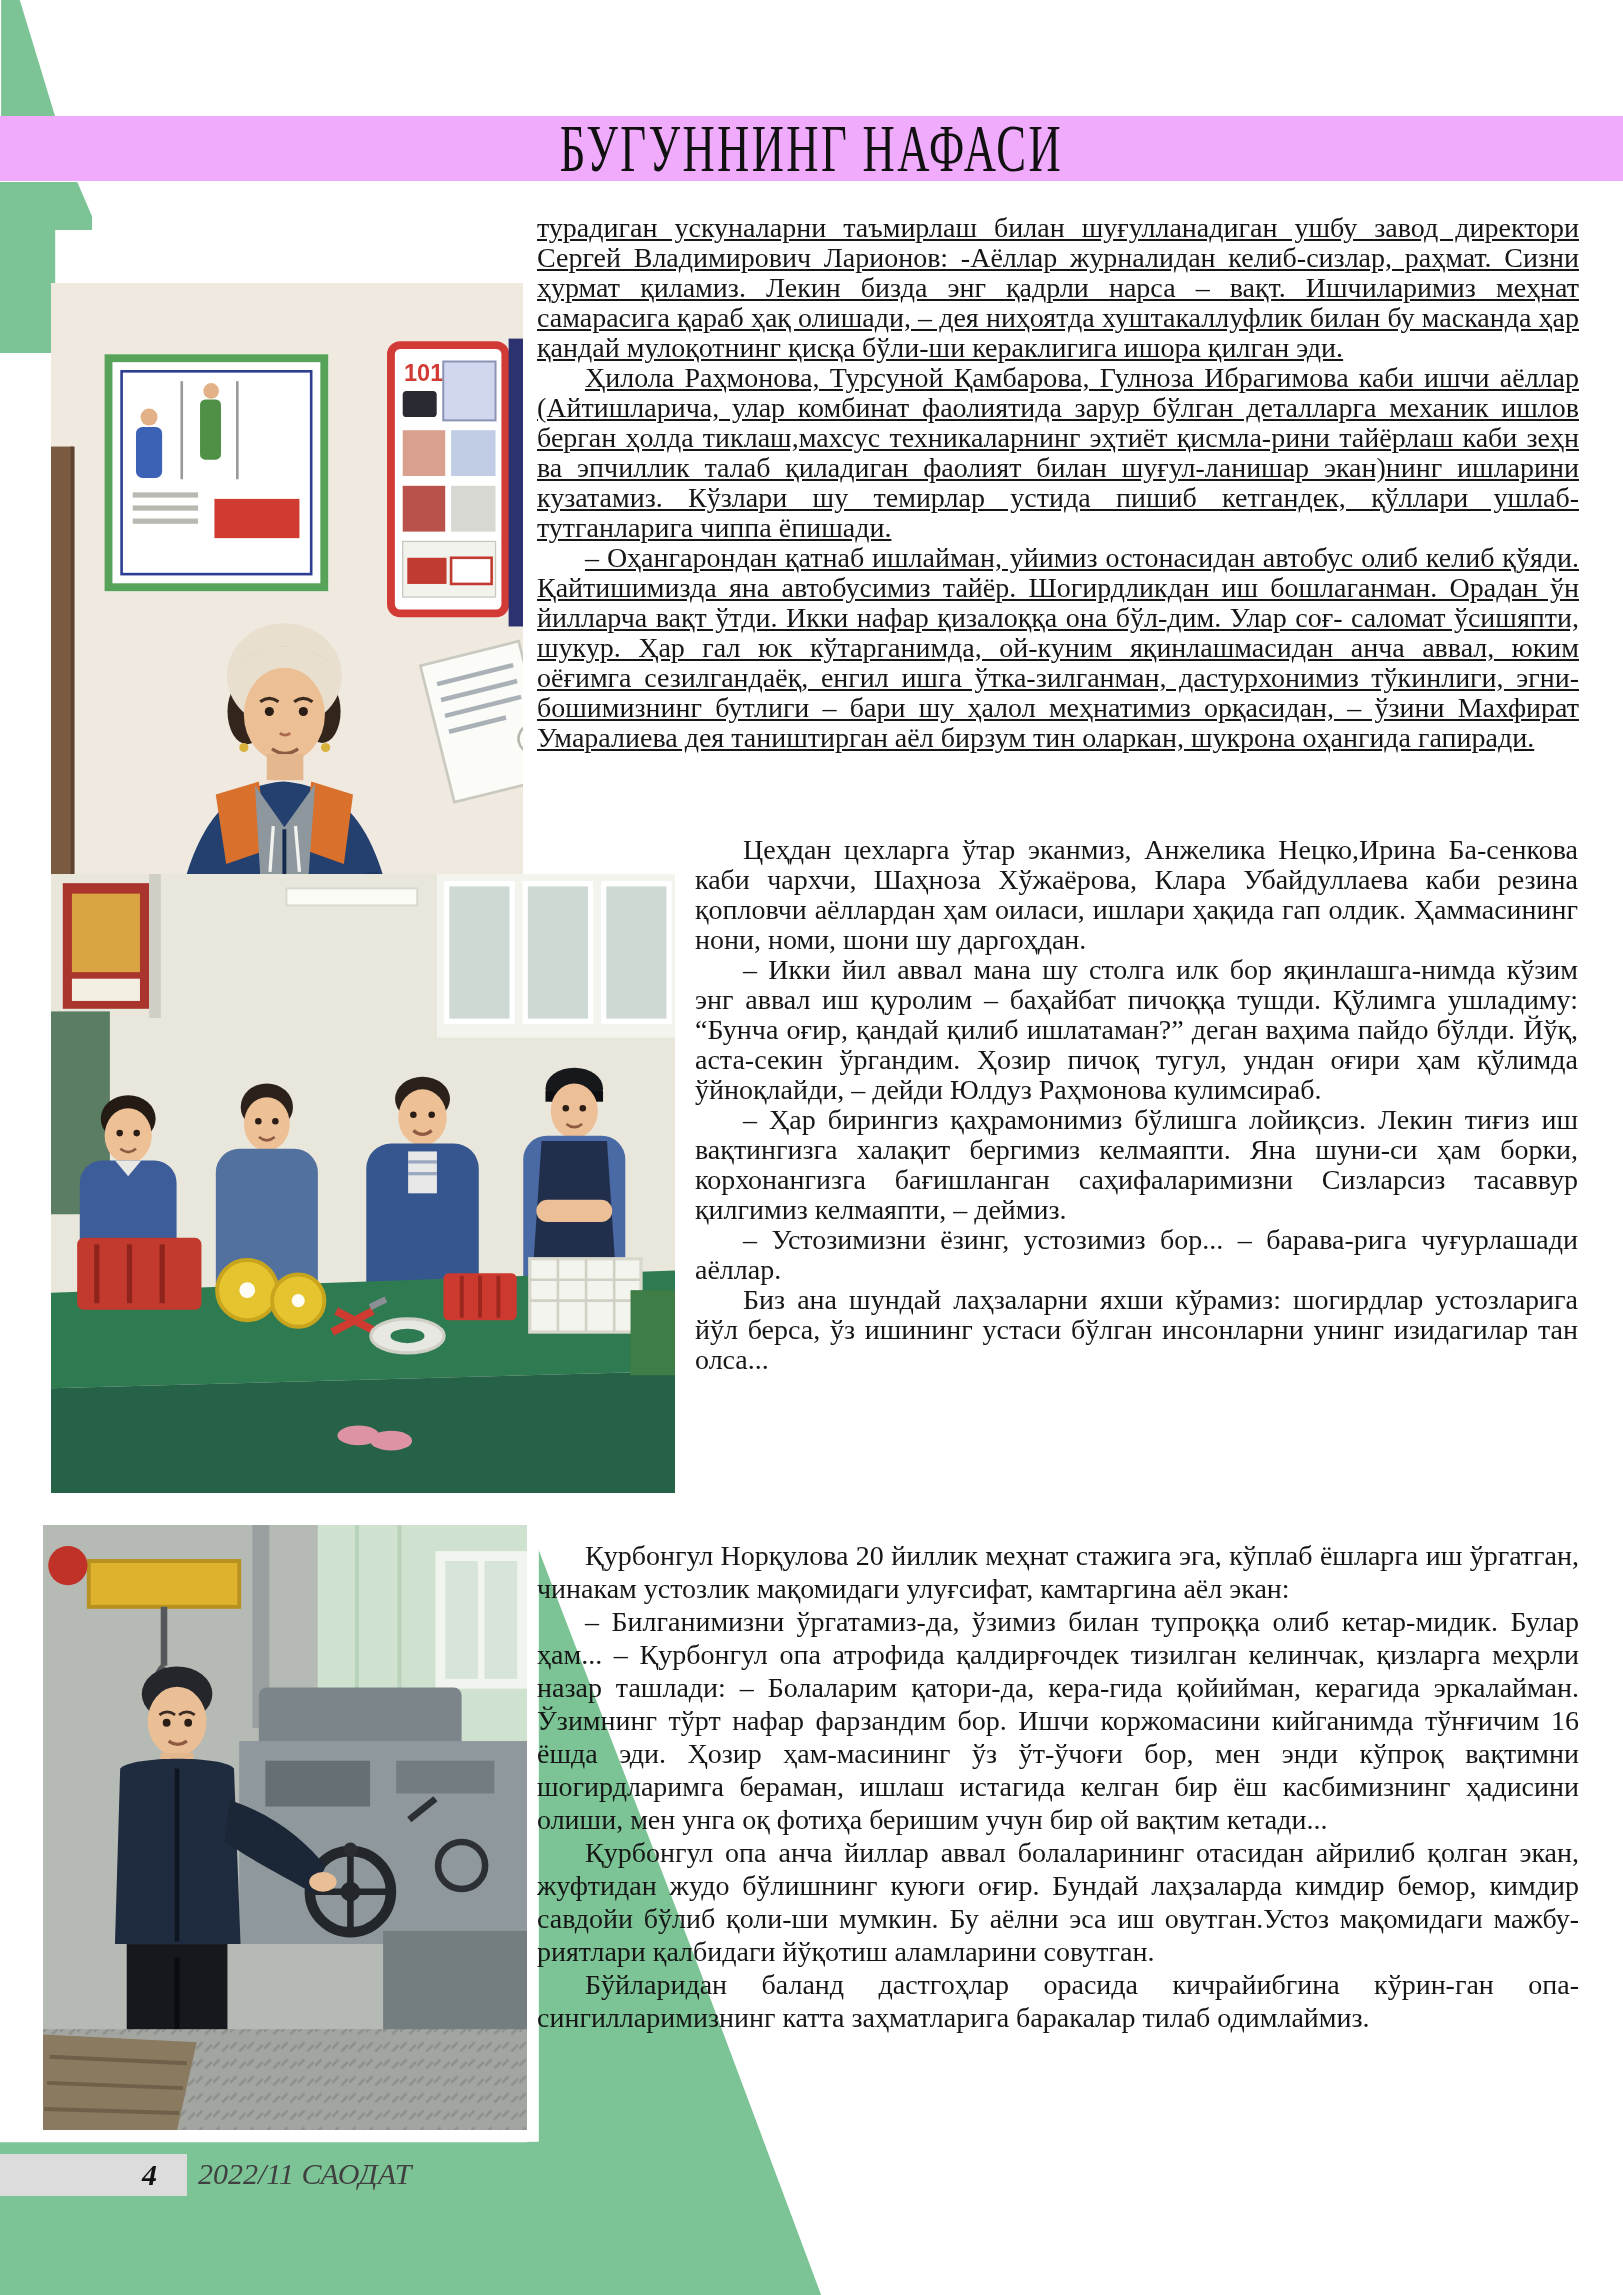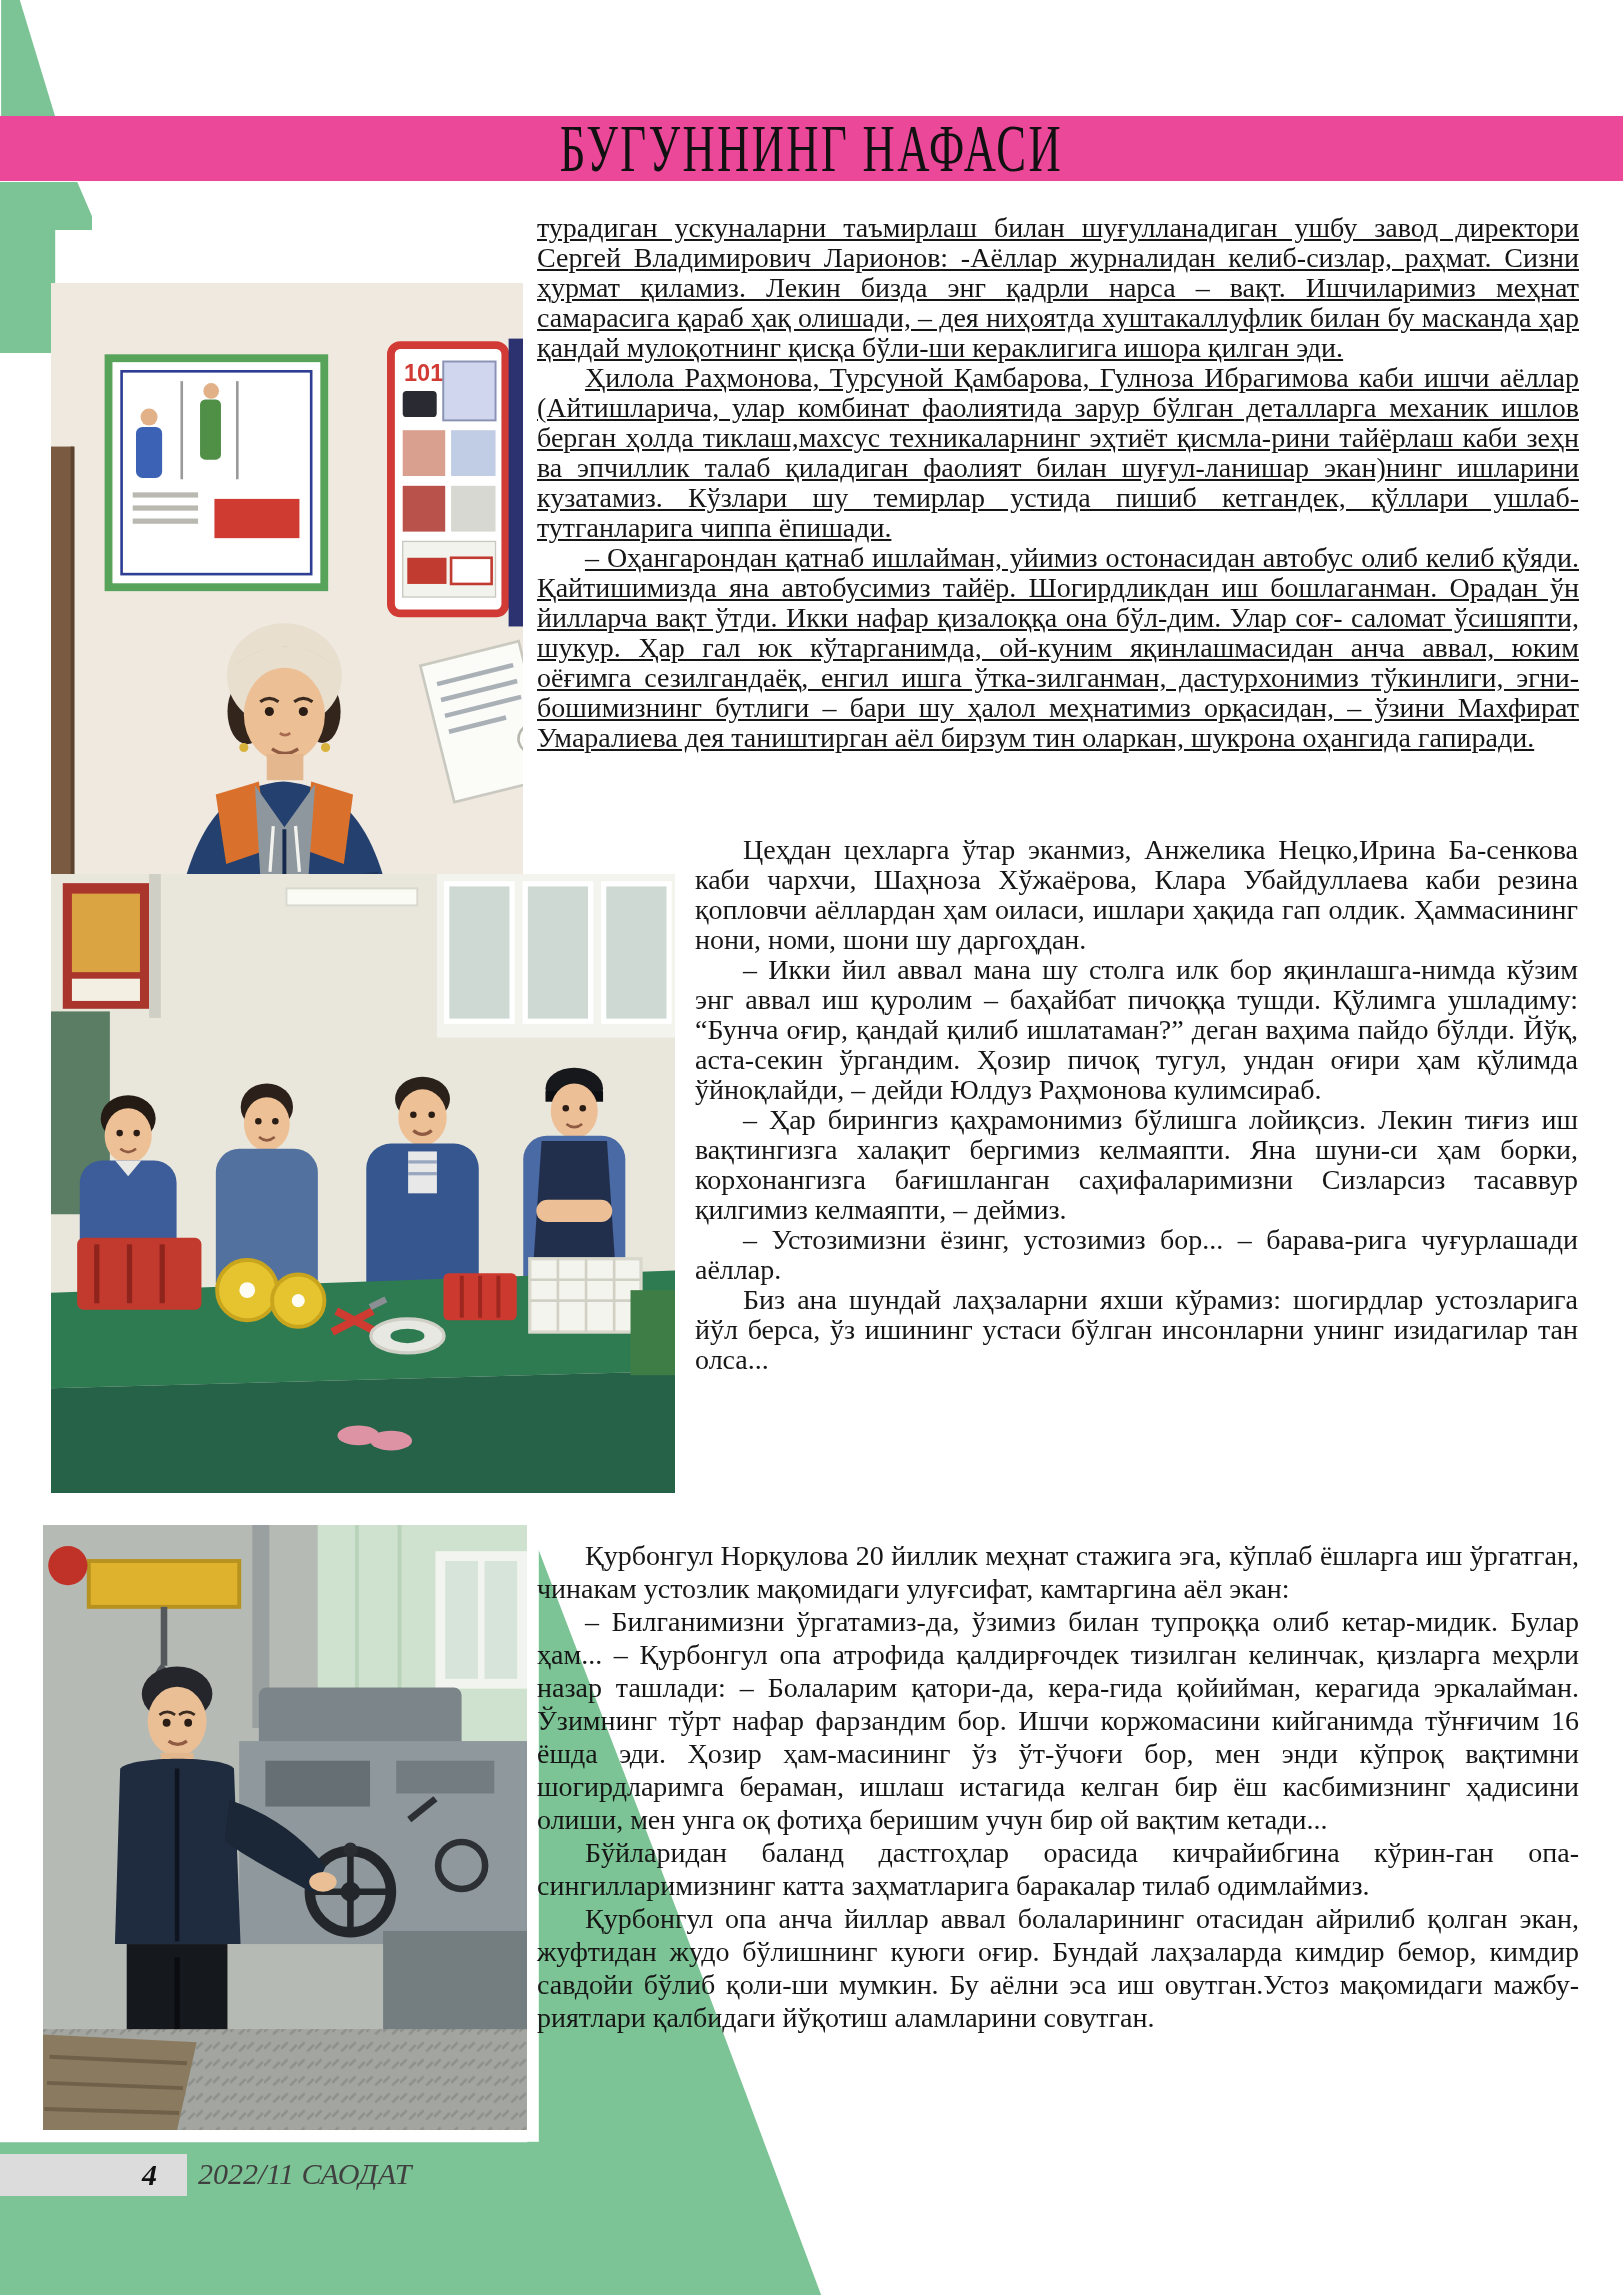--- a/index.html
+++ b/index.html
@@ -6,21 +6,21 @@
   .page{position:relative;width:1623px;height:2295px;background:#ffffff;overflow:hidden;
         font-family:"Liberation Serif",serif;color:#161616;}
   
   .green{position:absolute;background:#7cc495;}
   #green-top-a{left:0;top:0;width:55px;height:116px;clip-path:polygon(2% 0,36% 0,100% 100%,2% 100%);}
   #green-top-b{left:0;top:182px;width:92px;height:171px;
                clip-path:polygon(0 0,84% 0,100% 20%,100% 28%,60% 28%,60% 100%,0 100%);}
   #green-bottom{left:0;top:1542px;width:824px;height:754px;z-index:1;
                clip-path:polygon(65% 0,85.2% 57.6%,99.7% 100%,0 100%,0 79.6%,64% 79.6%);}
   
-  .band{position:absolute;left:0;top:116px;width:100%;height:65px;background:#ec4899;z-index:2;
+  .band{position:absolute;left:0;top:116px;width:100%;height:65px;background:#f0abfc;z-index:2;
         display:flex;align-items:center;justify-content:center;}
   .page-title{font-size:62px;font-weight:400;letter-spacing:3.3px;white-space:nowrap;
               transform:scale(0.72,1.08);color:#111;}
   
   .textblock{position:absolute;text-align:justify;z-index:5;}
   .block-a{left:537px;top:213px;width:1042px;font-size:28px;line-height:30px;text-decoration:underline;}
   .block-b{left:695px;top:835px;width:883px;font-size:28px;line-height:30px;}
   .block-c{left:537px;top:1539px;width:1042px;font-size:28px;line-height:33px;}
   .para{margin:0;text-indent:48px;}
   .noindent{text-indent:0;}
@@ -314,22 +314,22 @@
   <div class="textblock block-b">
       <p class="para">Цеҳдан цехларга ўтар эканмиз, Анжелика Нецко,Ирина Ба-сенкова каби чархчи,  Шаҳноза Хўжаёрова, Клара Убайдуллаева каби резина қопловчи аёллардан ҳам оиласи, ишлари ҳақида гап олдик. Ҳаммасининг нони, номи, шони шу даргоҳдан.</p>
       <p class="para">–  Икки йил аввал мана шу столга илк бор яқинлашга-нимда кўзим энг аввал иш қуролим – баҳайбат пичоққа тушди. Қўлимга ушладиму: “Бунча оғир, қандай қилиб ишлатаман?” деган ваҳима пайдо бўлди. Йўқ, аста-секин ўргандим. Ҳозир пичоқ тугул, ундан оғири ҳам қўлимда ўйноқлайди, – дейди Юлдуз Раҳмонова кулимсираб.</p>
       <p class="para">– Ҳар бирингиз қаҳрамонимиз бўлишга лойиқсиз. Лекин тиғиз иш вақтингизга халақит бергимиз келмаяпти. Яна шуни-си ҳам борки, корхонангизга бағишланган саҳифаларимизни Сизларсиз тасаввур қилгимиз келмаяпти, – деймиз.</p>
       <p class="para">– Устозимизни ёзинг, устозимиз бор... – барава-рига чуғурлашади аёллар.</p>
       <p class="para">Биз ана шундай лаҳзаларни яхши кўрамиз: шогирдлар устозларига йўл берса, ўз ишининг устаси бўлган инсонларни унинг  изидагилар тан олса...</p>
     </div>
   <div class="textblock block-c">
       <p class="para">Қурбонгул Норқулова 20 йиллик меҳнат стажига эга,  кўплаб ёшларга иш ўргатган, чинакам устозлик мақомидаги улуғсифат, камтаргина аёл экан:</p>
       <p class="para">– Билганимизни ўргатамиз-да, ўзимиз билан тупроққа олиб кетар-мидик. Булар ҳам... – Қурбонгул опа атрофида қалдирғочдек тизилган келинчак, қизларга меҳрли назар ташлади: – Болаларим қатори-да, кера-гида қойийман, керагида эркалайман. Ўзимнинг тўрт нафар фарзандим бор. Ишчи коржомасини кийганимда тўнғичим 16 ёшда эди. Ҳозир ҳам-масининг ўз ўт-ўчоғи бор, мен энди кўпроқ вақтимни шогирдларимга бераман, ишлаш истагида келган бир  ёш  касбимизнинг  ҳадисини олиши, мен унга оқ фотиҳа беришим  учун  бир ой вақтим кетади...</p>
+      <p class="para">Қурбонгул опа анча йиллар аввал болаларининг отасидан айрилиб қолган экан, жуфтидан жудо бўлишнинг куюги оғир. Бундай лаҳзаларда кимдир бемор, кимдир савдойи бўлиб қоли-ши мумкин. Бу аёлни эса иш овутган.Устоз мақомидаги мажбу-риятлари  қалбидаги йўқотиш аламларини совутган.</p>
       <p class="para">Бўйларидан баланд дастгоҳлар орасида кичрайибгина кўрин-ган опа-сингилларимизнинг катта заҳматларига баракалар тилаб одимлаймиз.</p>
-      <p class="para">Қурбонгул опа анча йиллар аввал болаларининг отасидан айрилиб қолган экан, жуфтидан жудо бўлишнинг куюги оғир. Бундай лаҳзаларда кимдир бемор, кимдир савдойи бўлиб қоли-ши мумкин. Бу аёлни эса иш овутган.Устоз мақомидаги мажбу-риятлари  қалбидаги йўқотиш аламларини совутган.</p>
     </div>
 
   <div id="pagebox">
     <span>4</span>
   </div>
   <div id="issue">2022/11 САОДАТ</div>
 
 </div>
 
 

